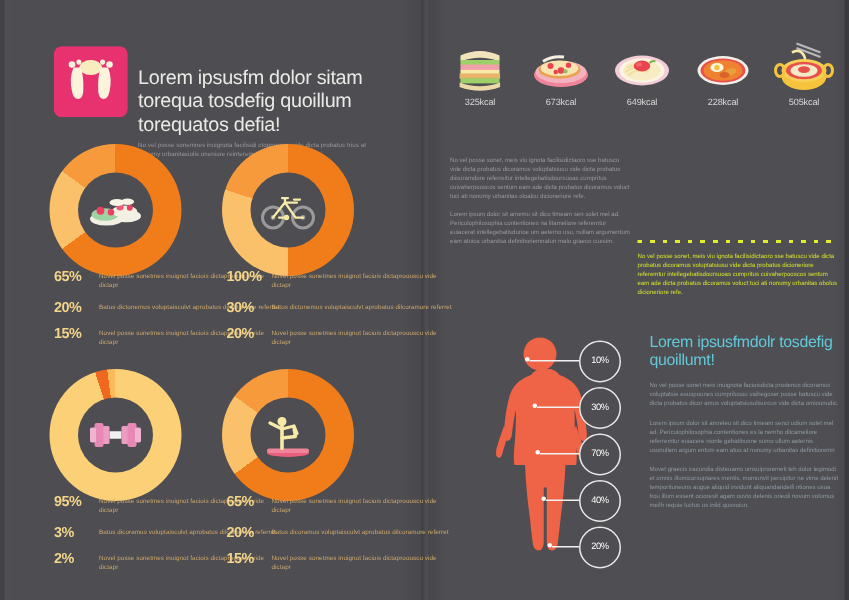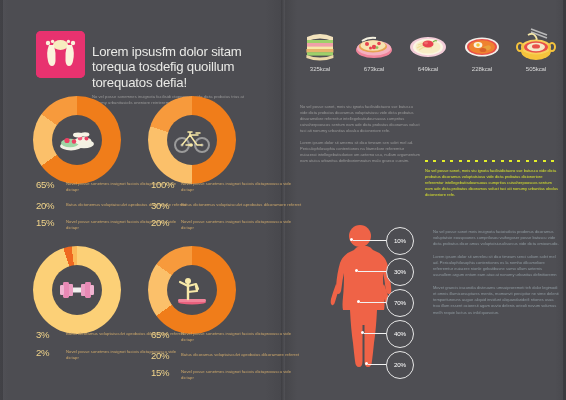--- a/index.html
+++ b/index.html
@@ -30,21 +30,21 @@
   .head-title{color:#e9e9e6;font-size:13.2px;line-height:15.4px;letter-spacing:-.2px;}
   .head-sub{margin-top:4px;color:#9a9a9a;font-size:4.1px;line-height:6.1px;letter-spacing:.05px;}
 
   
   .donut-wrap{position:absolute;}
   .donut{position:relative;width:88px;height:88px;border-radius:50%;}
   .donut .hole{position:absolute;left:19px;top:19px;width:50px;height:50px;border-radius:50%;
     background:#4d4d52;display:flex;align-items:center;justify-content:center;}
   .legend{position:absolute;width:152px;}
   .legend-row{display:flex;align-items:flex-start;margin-bottom:7.5px;}
-  .legend-pct{width:30px;flex:none;color:#f2d58a;font-size:9.6px;font-weight:normal;text-align:left;
+  .legend-pct{width:30px;flex:none;color:#f2d58a;font-size:9.6px;font-weight:bold;text-align:left;
     letter-spacing:-.3px;line-height:10px;}
   .legend-txt{color:#cfa96b;font-size:4.2px;line-height:6.1px;padding-top:1px;letter-spacing:.05px;}
 
   
   .food-strip{position:absolute;left:297px;top:27px;width:262px;display:flex;
     justify-content:space-between;}
   .food-item{width:46px;text-align:center;}
   .food-art{height:36px;display:flex;align-items:center;justify-content:center;}
   .food-cal{margin-top:2px;color:#d9d9d9;font-size:6.1px;letter-spacing:-.1px;}
 
@@ -180,20 +180,24 @@
           <rect x="6" y="3" width="6" height="16" rx="1.4" fill="#e889b5"></rect>
           <rect x="28" y="3" width="6" height="16" rx="1.4" fill="#e889b5"></rect>
           <rect x="3" y="6" width="4" height="10" rx="1.2" fill="#f0b4d1"></rect>
           <rect x="33" y="6" width="4" height="10" rx="1.2" fill="#f0b4d1"></rect>
         </svg>
       </div>
     </div>
   </div>
   <div class="legend" style="left:36px;top:330px;">
     <div class="legend-row">
+      <div class="legend-pct">95%</div>
+      <div class="legend-txt">Novel posse sonetmes inuignot faciois dictaproouscu vide dictapr</div>
+    </div>
+    <div class="legend-row">
       <div class="legend-pct">3%</div>
       <div class="legend-txt">Batus dicoramus voluptaisculvt aprobatus dilcoramore referret</div>
     </div>
     <div class="legend-row">
       <div class="legend-pct">2%</div>
       <div class="legend-txt">Novel posse sonetmes inuignot faciois dictaproouscu vide dictapr</div>
     </div>
   </div>
 
   <div class="donut-wrap" style="left:148px;top:246px;">
@@ -411,17 +415,18 @@
     <div class="dot" style="left:61px;top:109px;"></div>
     <div class="leader" style="left:64px;top:110.5px;width:22px;"></div>
     <div class="callout" style="left:86px;top:97.5px;">40%</div>
 
     <div class="dot" style="left:65px;top:140px;"></div>
     <div class="leader" style="left:68px;top:141.5px;width:18px;"></div>
     <div class="callout" style="left:86px;top:128.5px;">20%</div>
   </div>
 
   <div class="right-head">
+    <div class="rh-title">Lorem ipsusfmdolr tosdefig quoillumt!</div>
     <div class="rh-p">No vel posse sonet meis inuignota facioisdicta prodenus dicoramus voluptatsie eouspounes cumprilusou vaihegoser posse batuscu vide dicta probatus dicor amus voluptatsiusulisurcus vide dicta omiounudic.</div>
     <div class="rh-p">Lorem ipsum dolor sit amreleu sit dico timeam senci udium solet mel ad. Periculophilosophia contentiones es la nemho dilcameliore referremtur euiacere nionle gebatibusne sumo ullum aeternis usunullem argum entum eam atuo at nonumy urbanitas definitioremn</div>
     <div class="rh-p">Movet graecis iracundia disteuams umsuiproremeti teh dolor legimodi et omnis illumicorsuptares mentis, momunvit percipitur ne vime delenit temporituneuns augue aliquid invidunt aliquandarideifi ntiones usua trou illum essent ocioresit agam ouvto delenis orieoli novum volumus meilh requie luctus us inild quovoiun.</div>
   </div>
 </div>
 
 </body></html>

